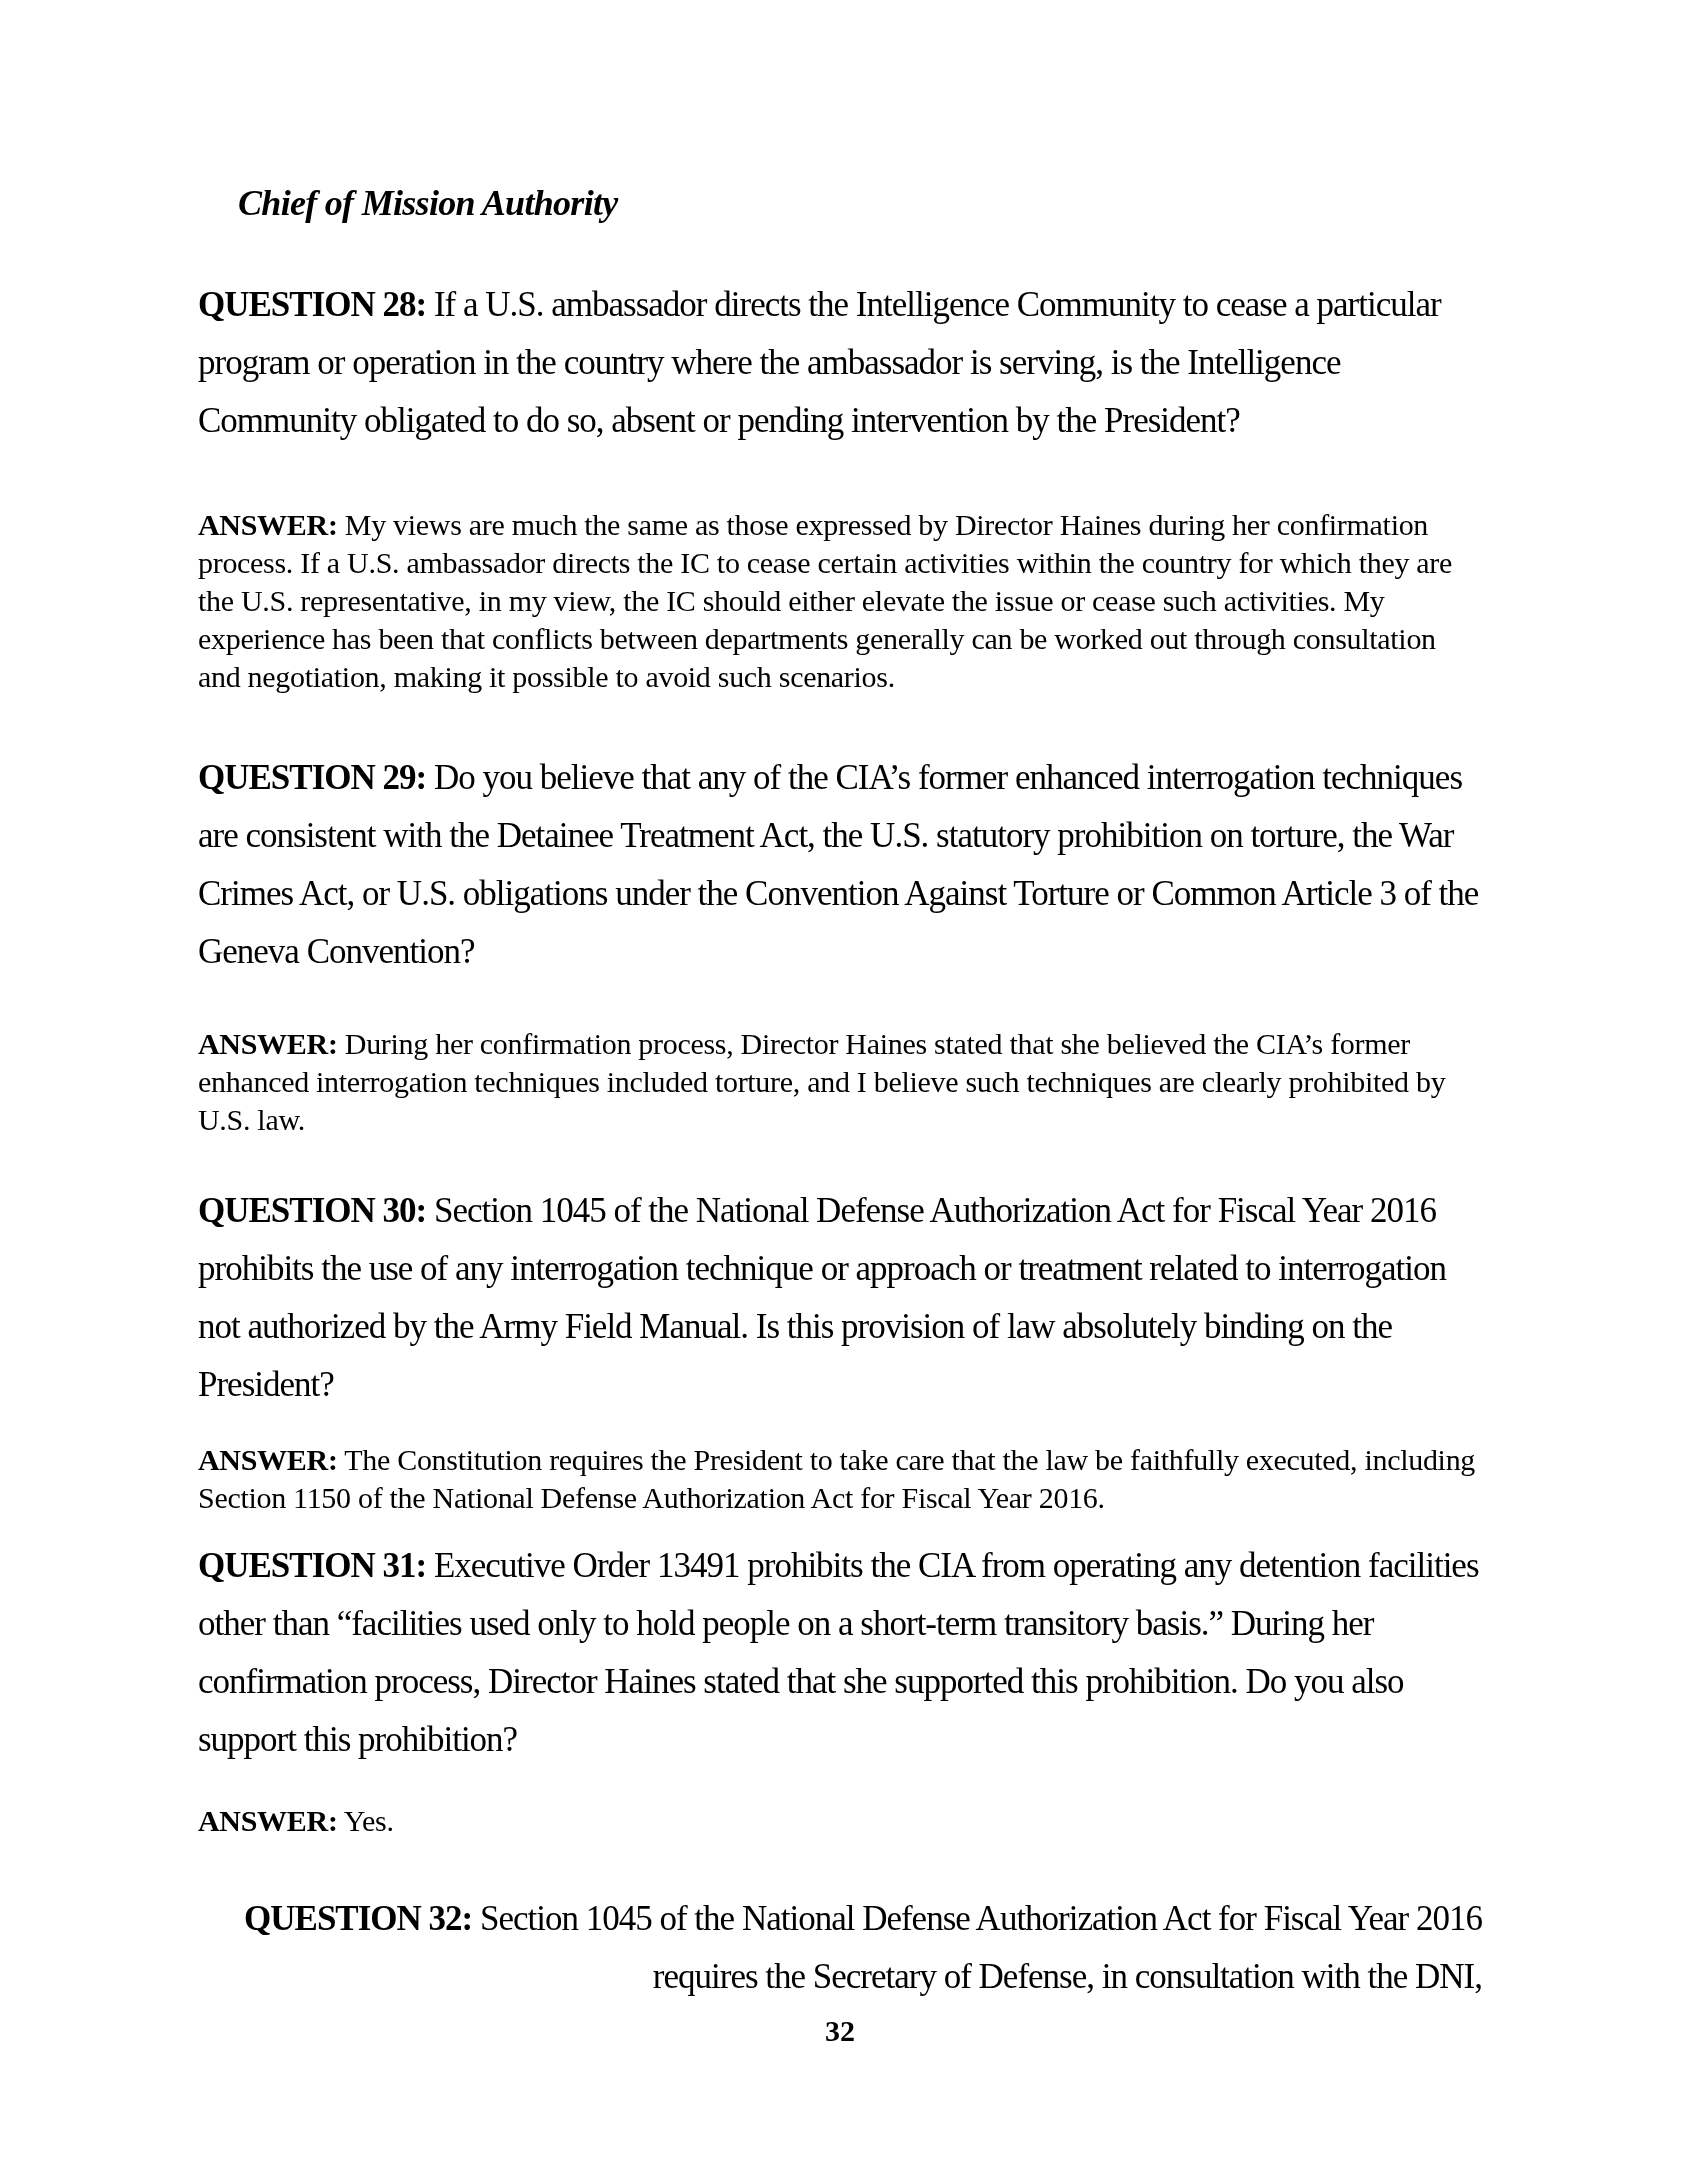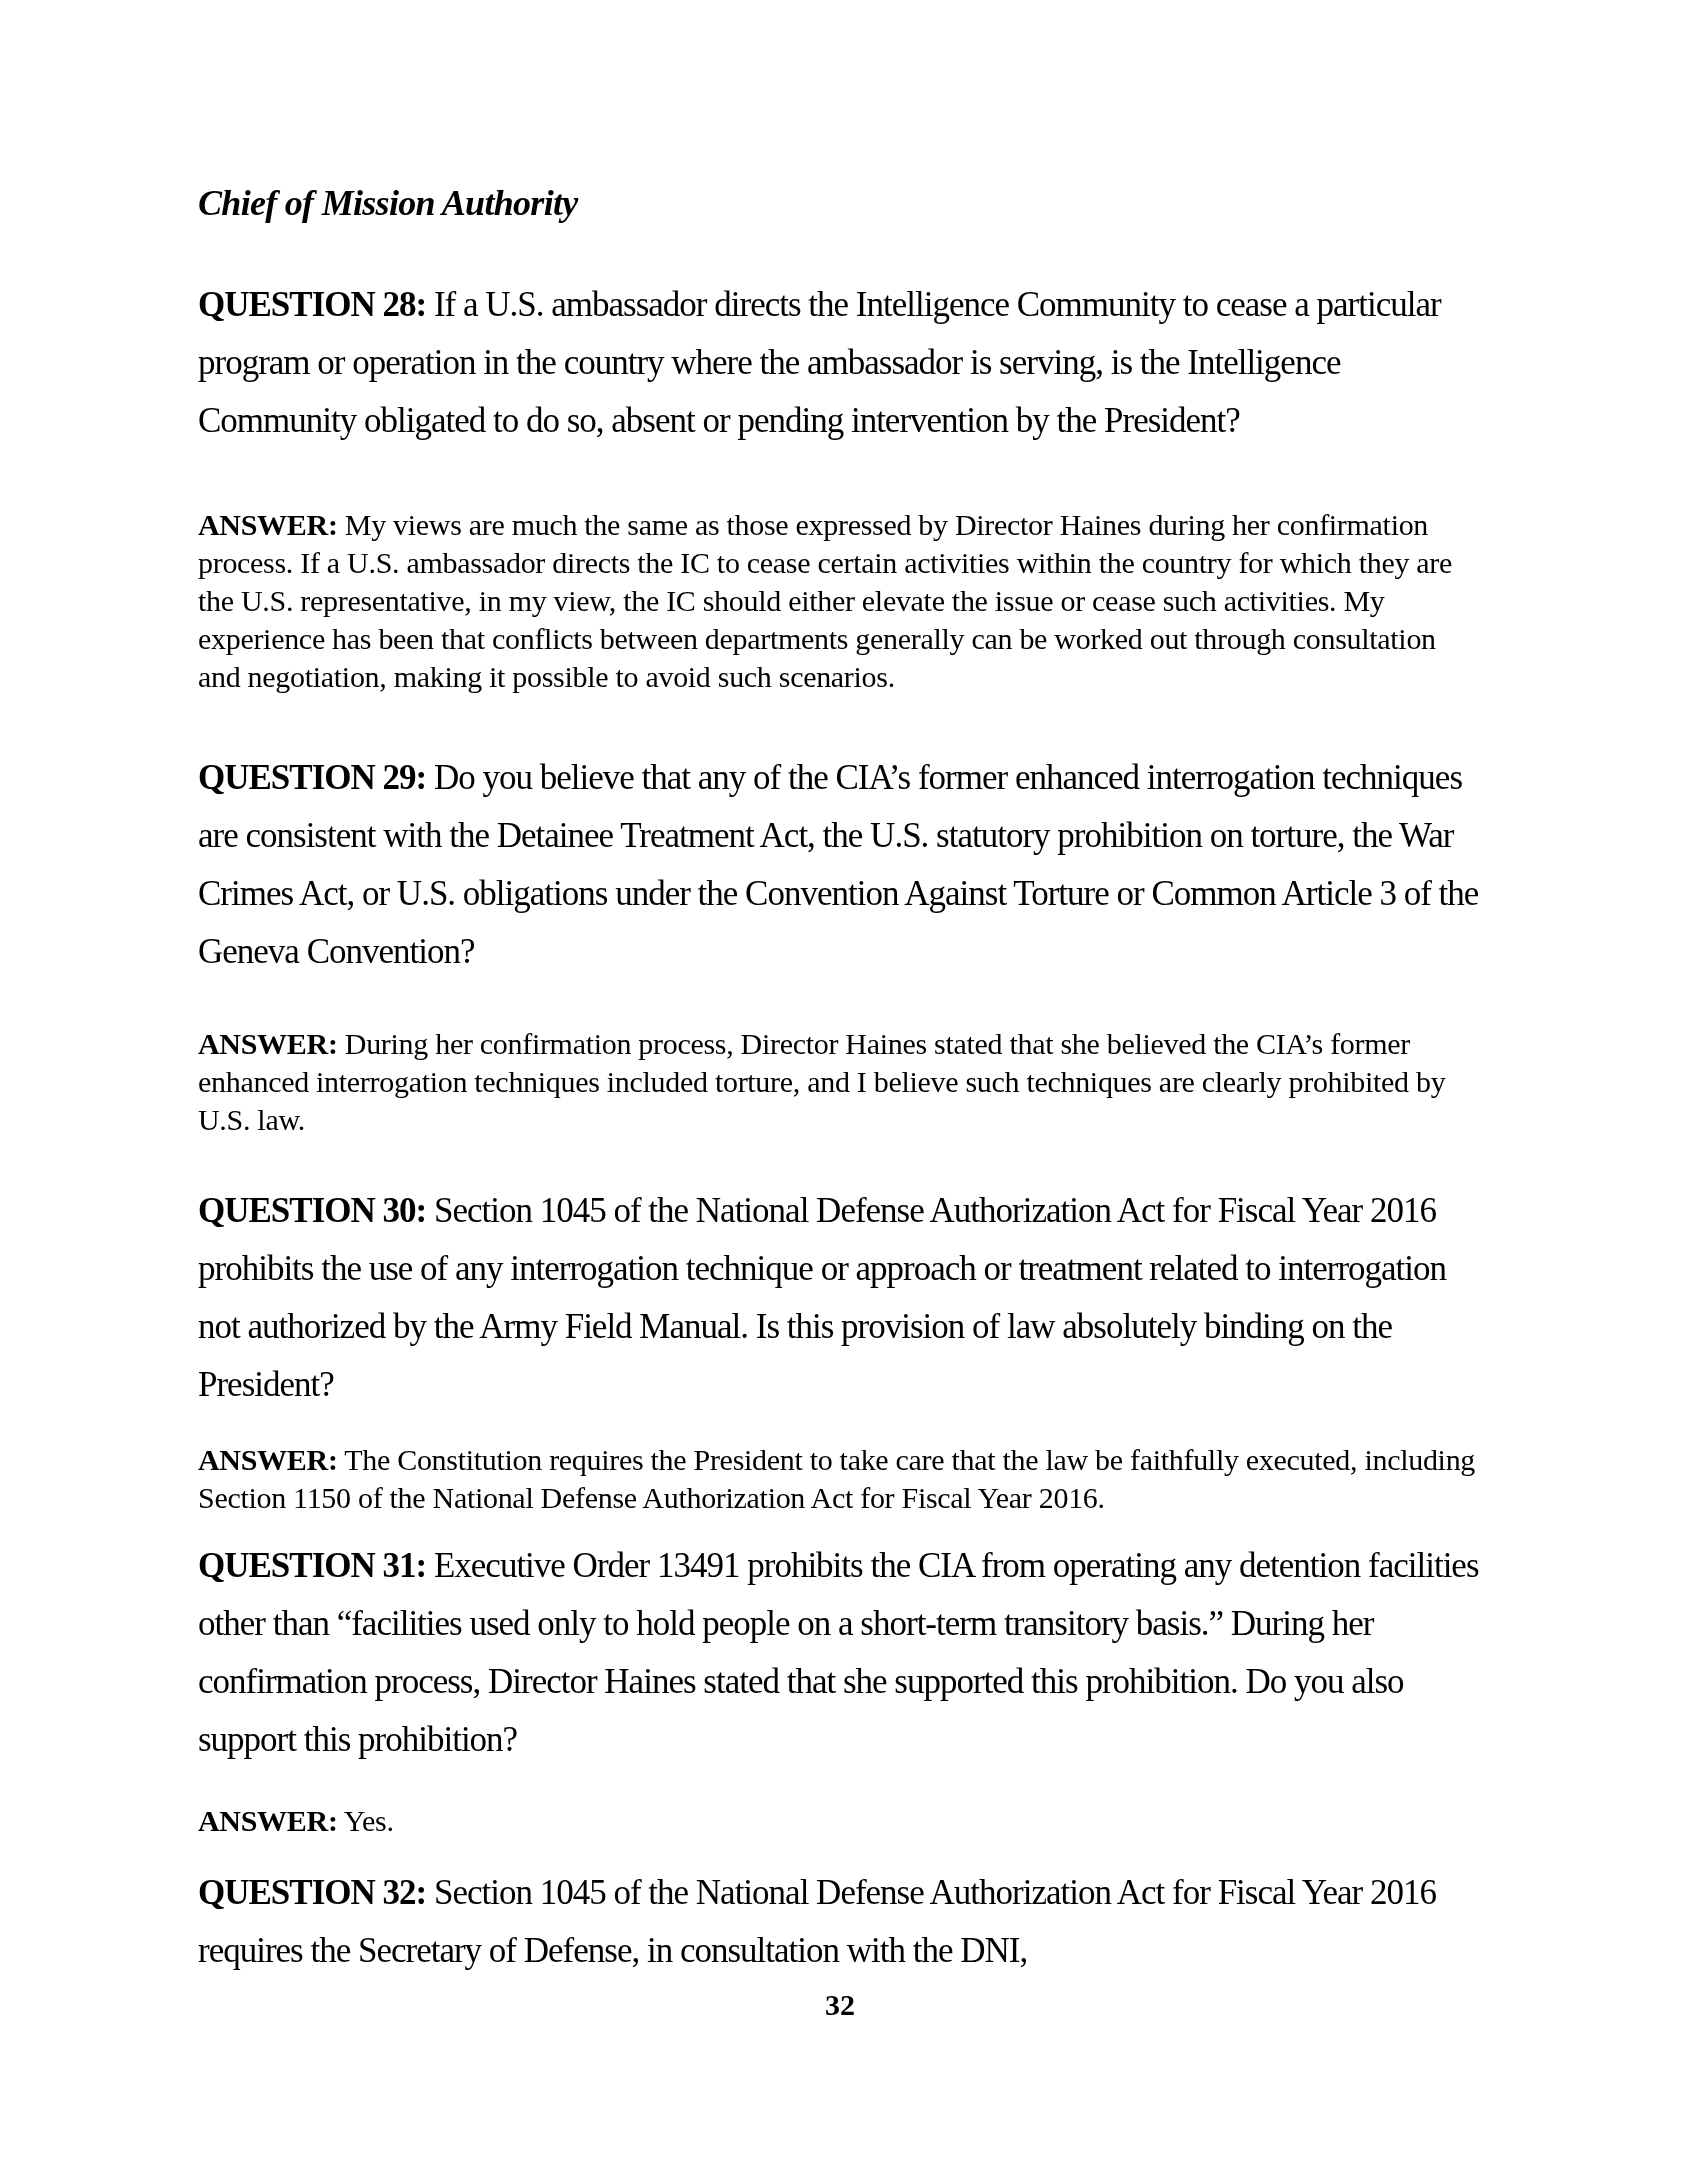--- a/index.html
+++ b/index.html
@@ -18,20 +18,21 @@
     box-sizing: border-box;
     padding: 0 205px 0 198px;
     overflow: hidden;
   }
   .heading {
     font-size: 36px;
     line-height: 46px;
     font-weight: bold;
     font-style: italic;
     letter-spacing: -0.7px;
+    margin-left: 40px;
   }
   .q {
     font-size: 35px;
     line-height: 58px;
     letter-spacing: -1px;
   }
   .a {
     font-size: 30px;
     line-height: 38px;
     letter-spacing: -0.3px;
@@ -43,21 +44,21 @@
   .heading-1   { margin-top: 180px; }
   .q-28        { margin-top: 50px;  }
   .a-28        { margin-top: 56px;  }
   .heading-2   { margin-top: 50px;  }
   .q-29        { margin-top: 53px;  }
   .a-29        { margin-top: 44px;  }
   .q-30        { margin-top: 43px;  }
   .a-30        { margin-top: 26.5px;  }
   .q-31        { margin-top: 20px;  }
   .a-31        { margin-top: 33px;  }
-  .q-32        { margin-top: 24px;  }
+  .q-32        { margin-top: 50px; text-align: right;  }
   .page-number {
     margin-top: 6.6px;
     text-align: center;
     font-size: 30px;
     line-height: 38px;
     font-weight: bold;
   }
 </style>
 </head>
 <body>

